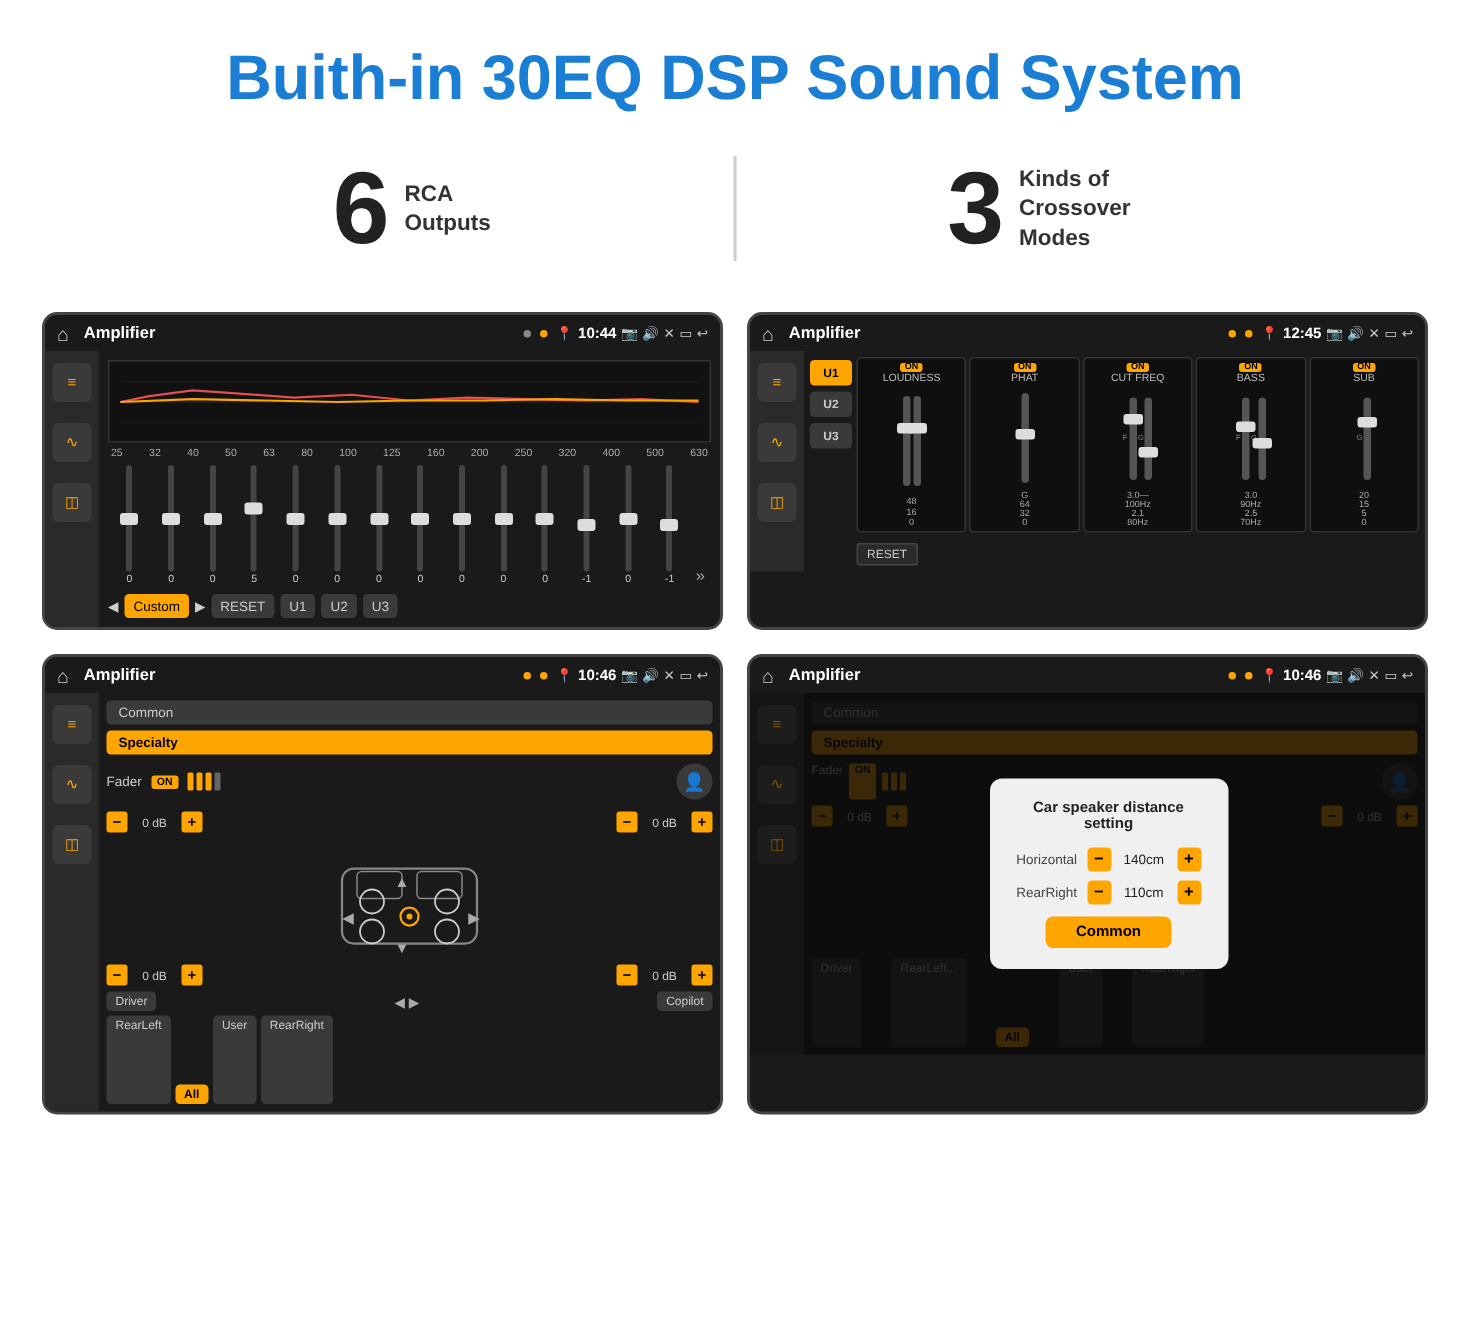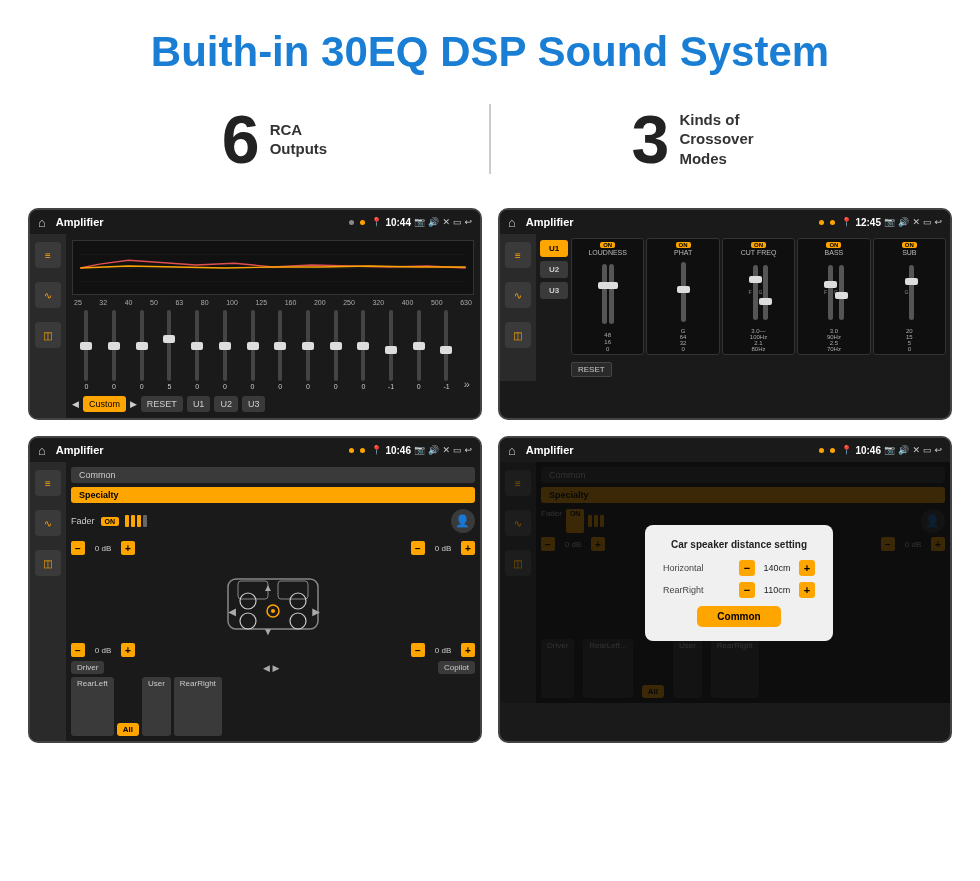--- a/index.html
+++ b/index.html
@@ -257,21 +257,21 @@
       background: rgba(0,0,0,0.5);
       display: flex;
       align-items: center;
       justify-content: center;
       z-index: 10;
     }
     .dialog-box {
       background: #f0f0f0;
       border-radius: 8px;
       padding: 14px 18px;
-      width: 188px;
+      width: 159px;
       margin-left: 28px;
     }
     .dialog-title {
       font-size: 10px;
       font-weight: 700;
       color: #222;
       text-align: center;
       margin-bottom: 10px;
     }
     .dialog-row {
@@ -812,21 +812,21 @@
         <div style="display:flex;justify-content:center;margin:4px 0;">
           <svg width="130" height="80" viewBox="0 0 130 80">
             <rect x="20" y="20" width="90" height="50" rx="8" fill="none" stroke="#888" stroke-width="1.5"></rect>
             <circle cx="40" cy="42" r="8" fill="none" stroke="#ccc" stroke-width="1.2"></circle>
             <circle cx="90" cy="42" r="8" fill="none" stroke="#ccc" stroke-width="1.2"></circle>
             <circle cx="40" cy="62" r="8" fill="none" stroke="#ccc" stroke-width="1.2"></circle>
             <circle cx="90" cy="62" r="8" fill="none" stroke="#ccc" stroke-width="1.2"></circle>
             <circle cx="65" cy="52" r="6" fill="none" stroke="#ffa500" stroke-width="1.5"></circle>
           </svg>
         </div>
-        <div style="display:flex;gap:9px;">
+        <div style="display:flex;gap:20px;">
           <div class="pos-btn">Driver</div>
           <div class="pos-btn">RearLeft...</div>
           <div class="pos-btn pos-btn-active">All</div>
           <div class="pos-btn">User</div>
           <div class="pos-btn">RearRight</div>
         </div>
       </div>
 
       <div class="dialog-overlay">
         <div class="dialog-box">

